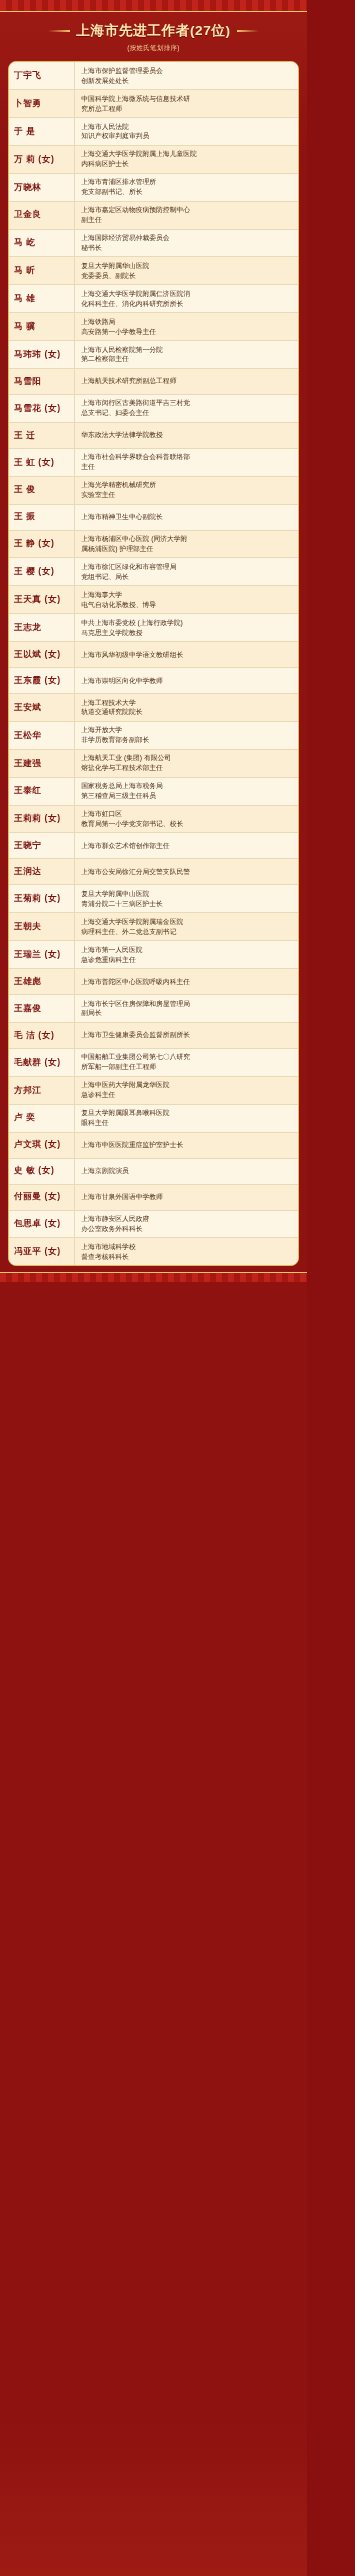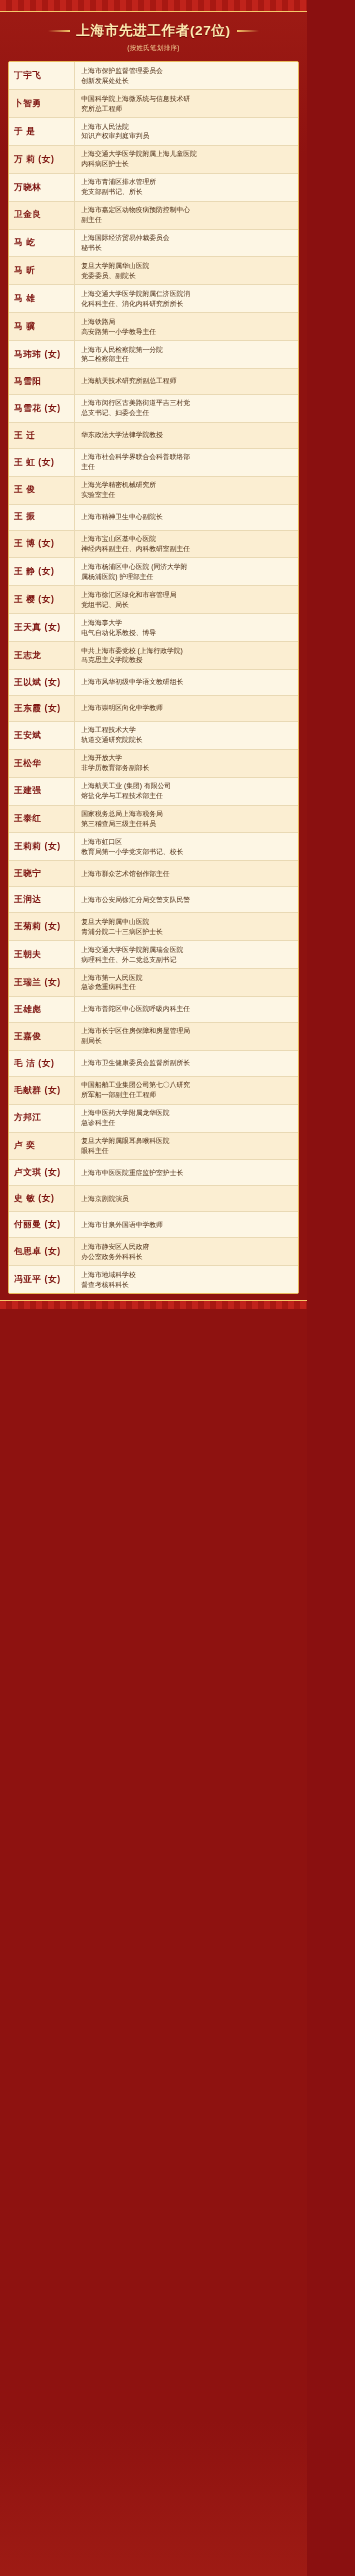--- a/index.html
+++ b/index.html
@@ -61,21 +61,21 @@
   }
   .subtitle {
     color: #f6d79a;
     font-size: 6.5px;
     margin-top: 3.6px;
     letter-spacing: 0.3px;
   }
   .list-wrap {
     margin: 4.7px 8.3px 0 8.3px;
     border: 1.2px solid #e8b85c;
-    border-radius: 2px;
+    border-radius: 8px;
     background: #fdf3dd;
     overflow: hidden;
   }
   .row {
     display: flex;
     align-items: stretch;
     border-bottom: 0.6px solid #e9d9b4;
     min-height: 25px;
   }
   .row:last-child { border-bottom: none; }
@@ -241,27 +241,20 @@
           <div>实验室主任</div>
         </div>
       </div>
       <div class="row">
         <div class="cell-name">王 振</div>
         <div class="cell-info">
           <div>上海市精神卫生中心副院长</div>
         </div>
       </div>
       <div class="row">
-        <div class="cell-name">王 博 (女)</div>
-        <div class="cell-info">
-          <div>上海市宝山区基中心医院</div>
-          <div>神经内科副主任、内科教研室副主任</div>
-        </div>
-      </div>
-      <div class="row">
         <div class="cell-name">王 静 (女)</div>
         <div class="cell-info">
           <div>上海市杨浦区中心医院 (同济大学附</div>
           <div>属杨浦医院) 护理部主任</div>
         </div>
       </div>
       <div class="row">
         <div class="cell-name">王 樱 (女)</div>
         <div class="cell-info">
           <div>上海市徐汇区绿化和市容管理局</div>

